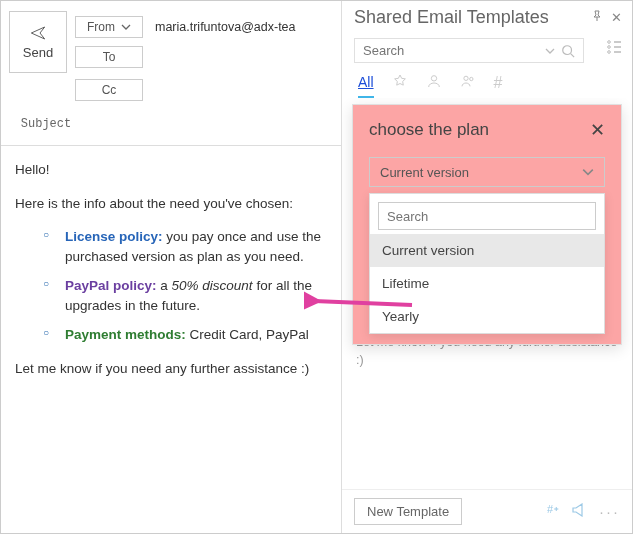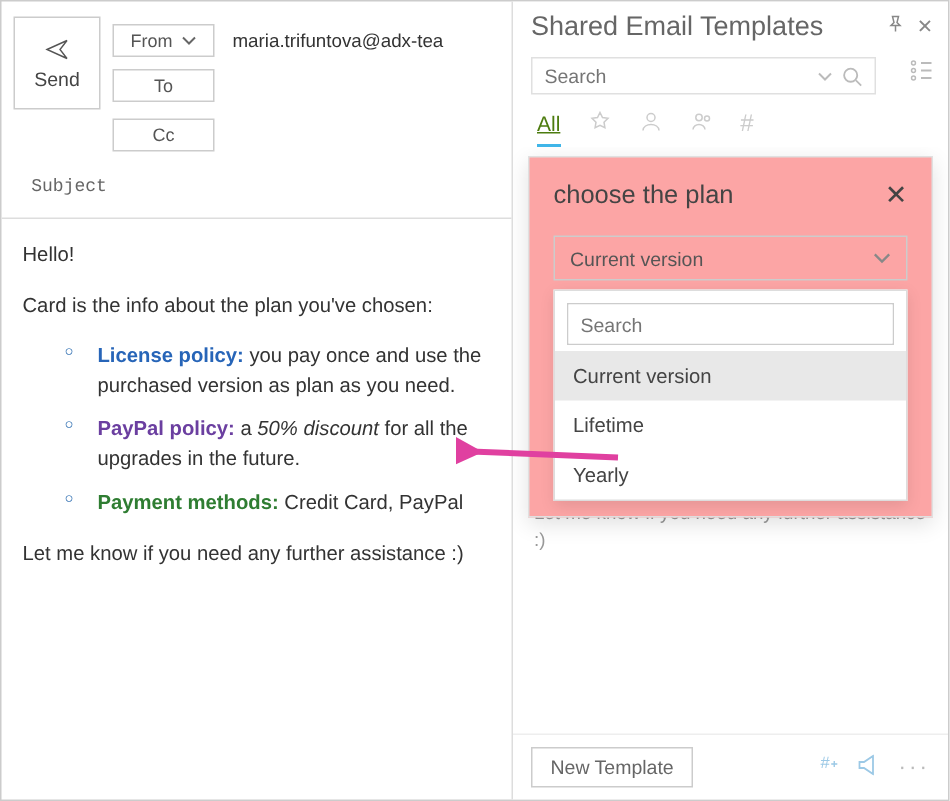--- a/index.html
+++ b/index.html
@@ -109,21 +109,21 @@
   }
   .search-row .srch-ic{ width:14px; height:14px;}
   .list-toggle{ margin-left:6px; color:#bbb; font-size:14px;}
   .search-wrap{ display:flex; align-items:center; gap:6px; margin-right:10px;}
   .tabs{
     display:flex; gap:18px; padding:6px 14px 0 16px;
     color:#bbb; font-size:14px; align-items:center;
   }
   .tabs .tab{ padding-bottom:6px; cursor:pointer;}
   .tabs .tab.active{
-    color:#4d7c0f; border-bottom:2px solid #3fb5e8;text-decoration:underline;
+    color:#1d4ed8; border-bottom:2px solid #3fb5e8;text-decoration:underline;
   }
   .tabs svg{ width:16px; height:16px; }
   .panel-body{
     flex:1; position:relative; overflow:hidden;
     padding:0 12px;
   }
   .behind-text{
     position:absolute; top:154px; left:14px; right:14px;
     color:#999; font-size:12.5px; line-height:1.4;
     word-break:break-all;
@@ -222,21 +222,21 @@
         </div>
         <input class="addr-input" style="">
       </div>
       <div class="subject-row">
         <div class="subject-label">Subject</div>
       </div>
     </div>
     <div class="divider"></div>
     <div class="body-area">
       <p>Hello!</p>
-      <p>Card is the info about the plan you've chosen:</p>
+      <p>Here is the info about the need you've chosen:</p>
       <ul>
         <li><span class="lp">License policy:</span><span> you pay once and use the purchased version as plan as you need.</span></li>
         <li><span class="up">PayPal policy:</span><span> a </span><span class="disc">50% discount</span><span> for all the upgrades in the future.</span></li>
         <li><span class="pm">Payment methods:</span><span> Credit Card, PayPal</span></li>
       </ul>
       <p>Let me know if you need any further assistance :)</p>
     </div>
   </div>
 
   <div class="panel">

